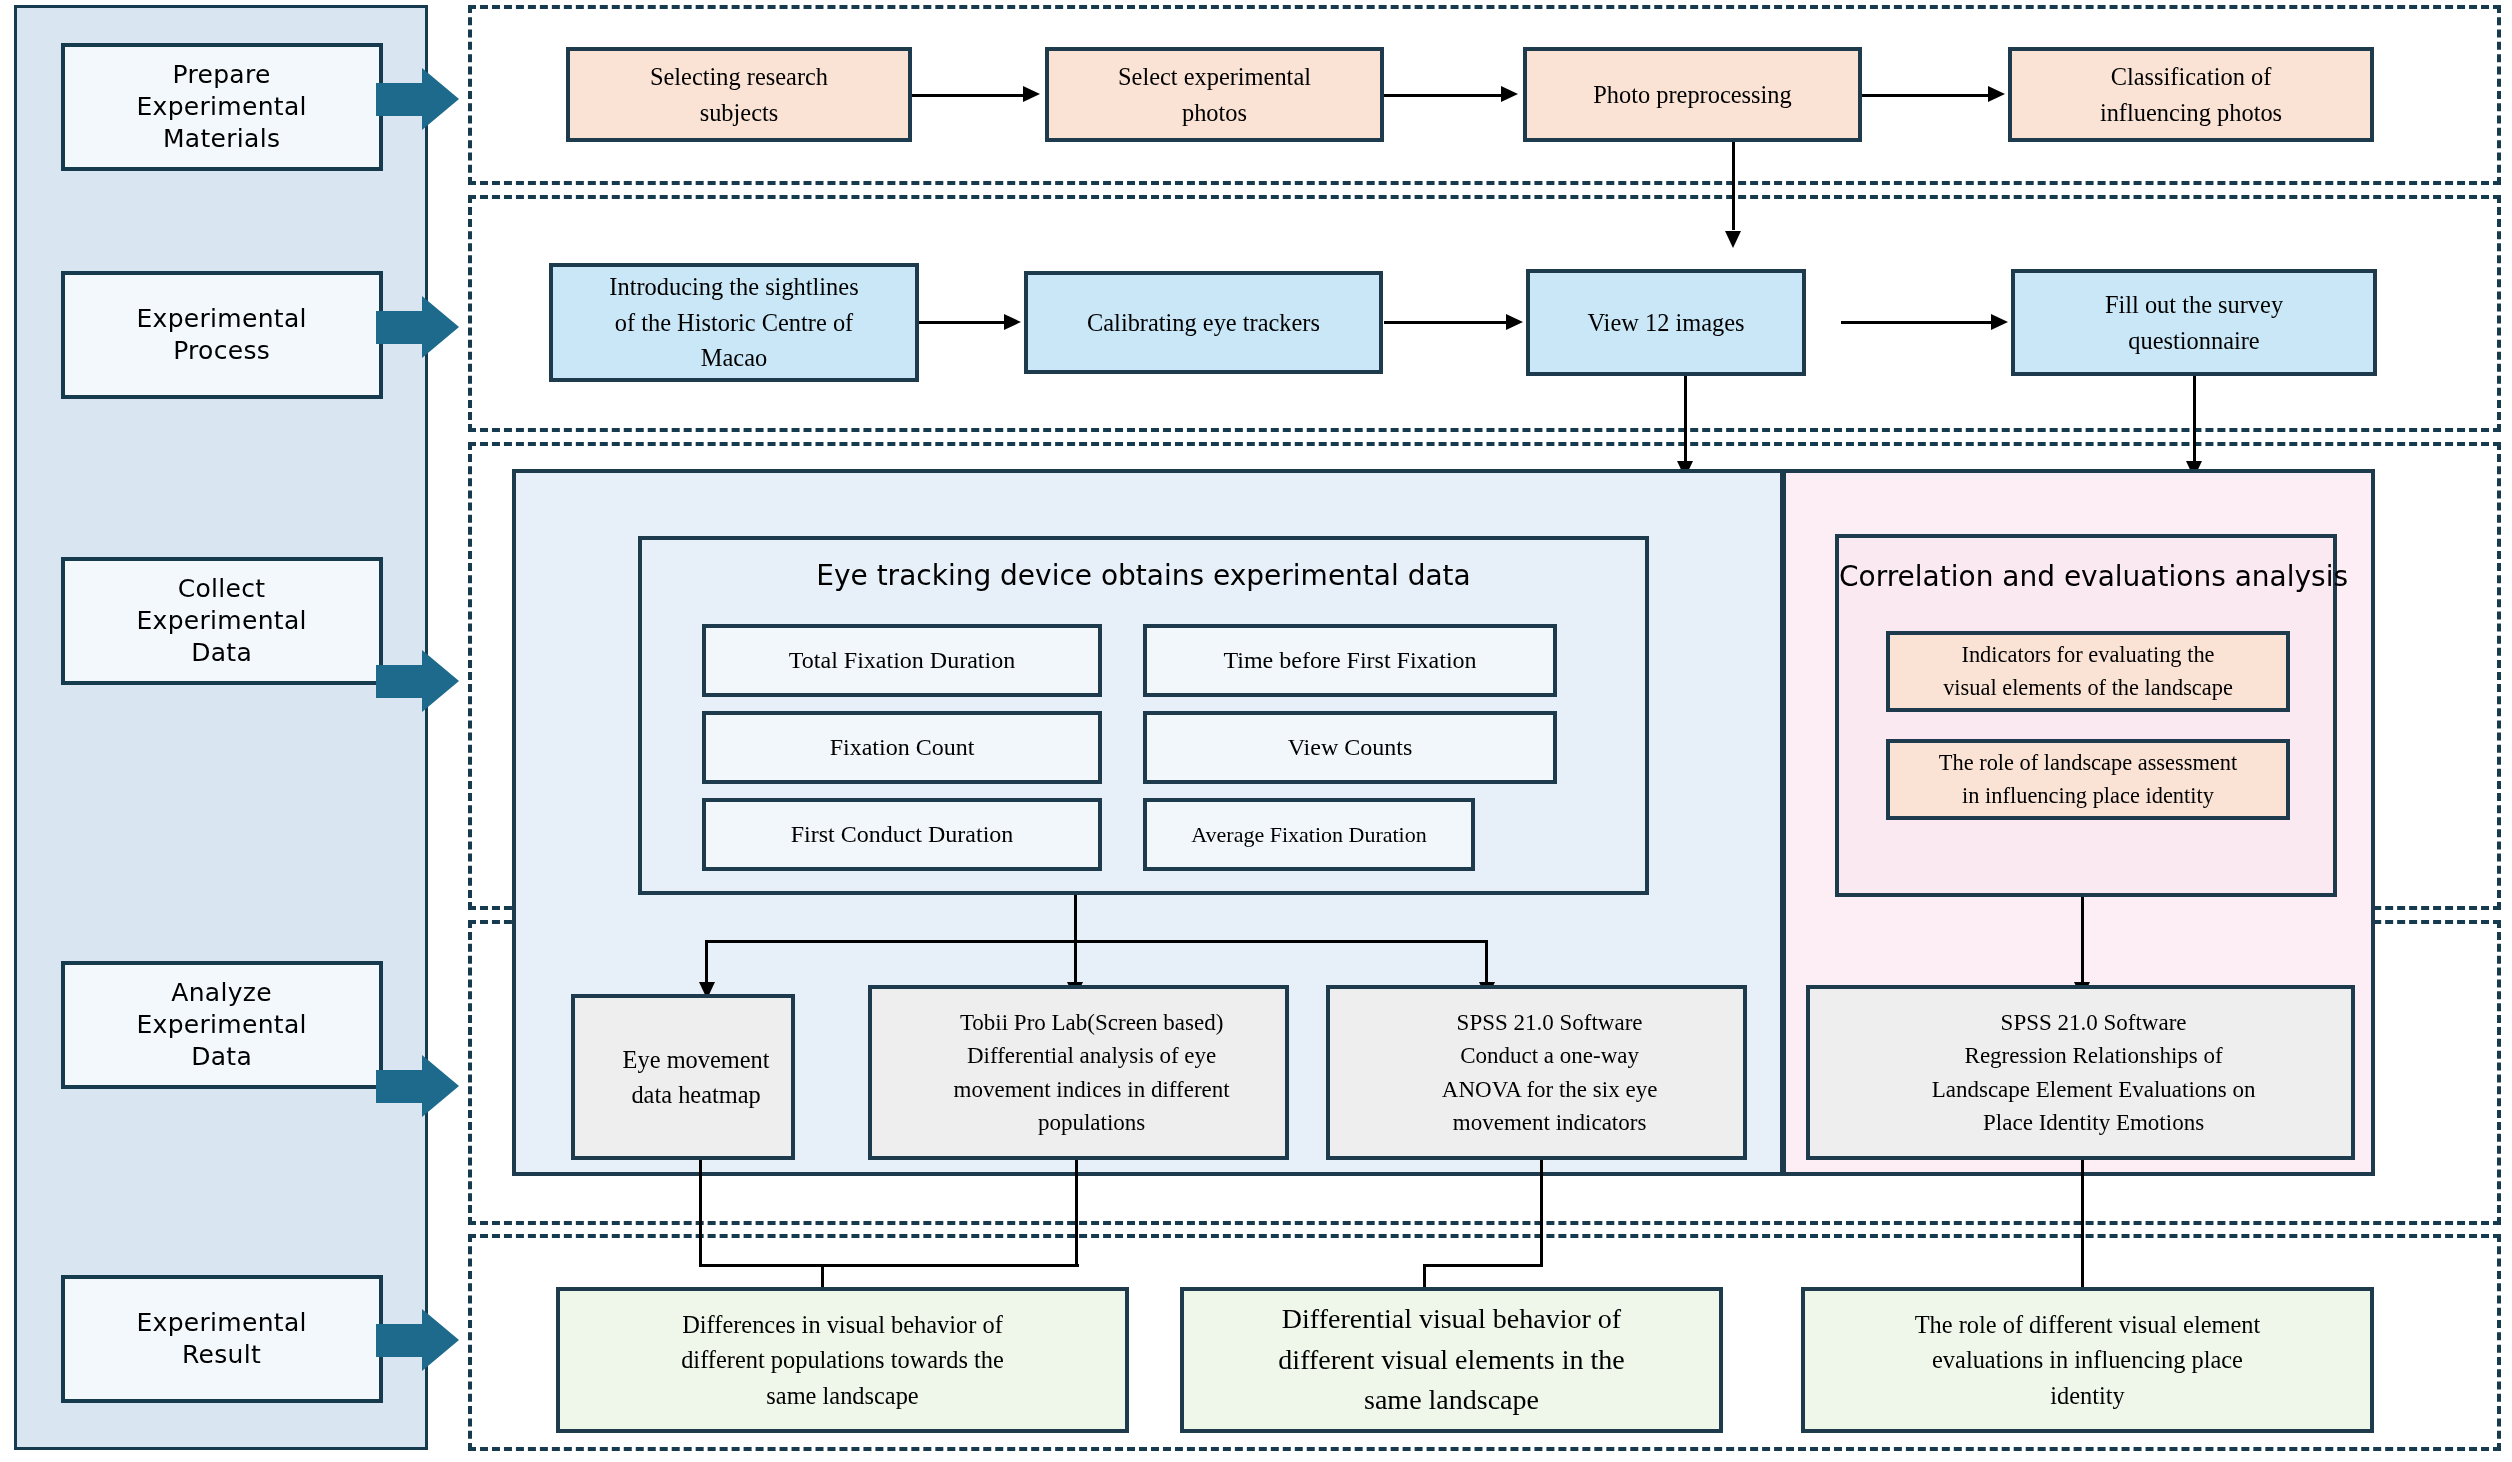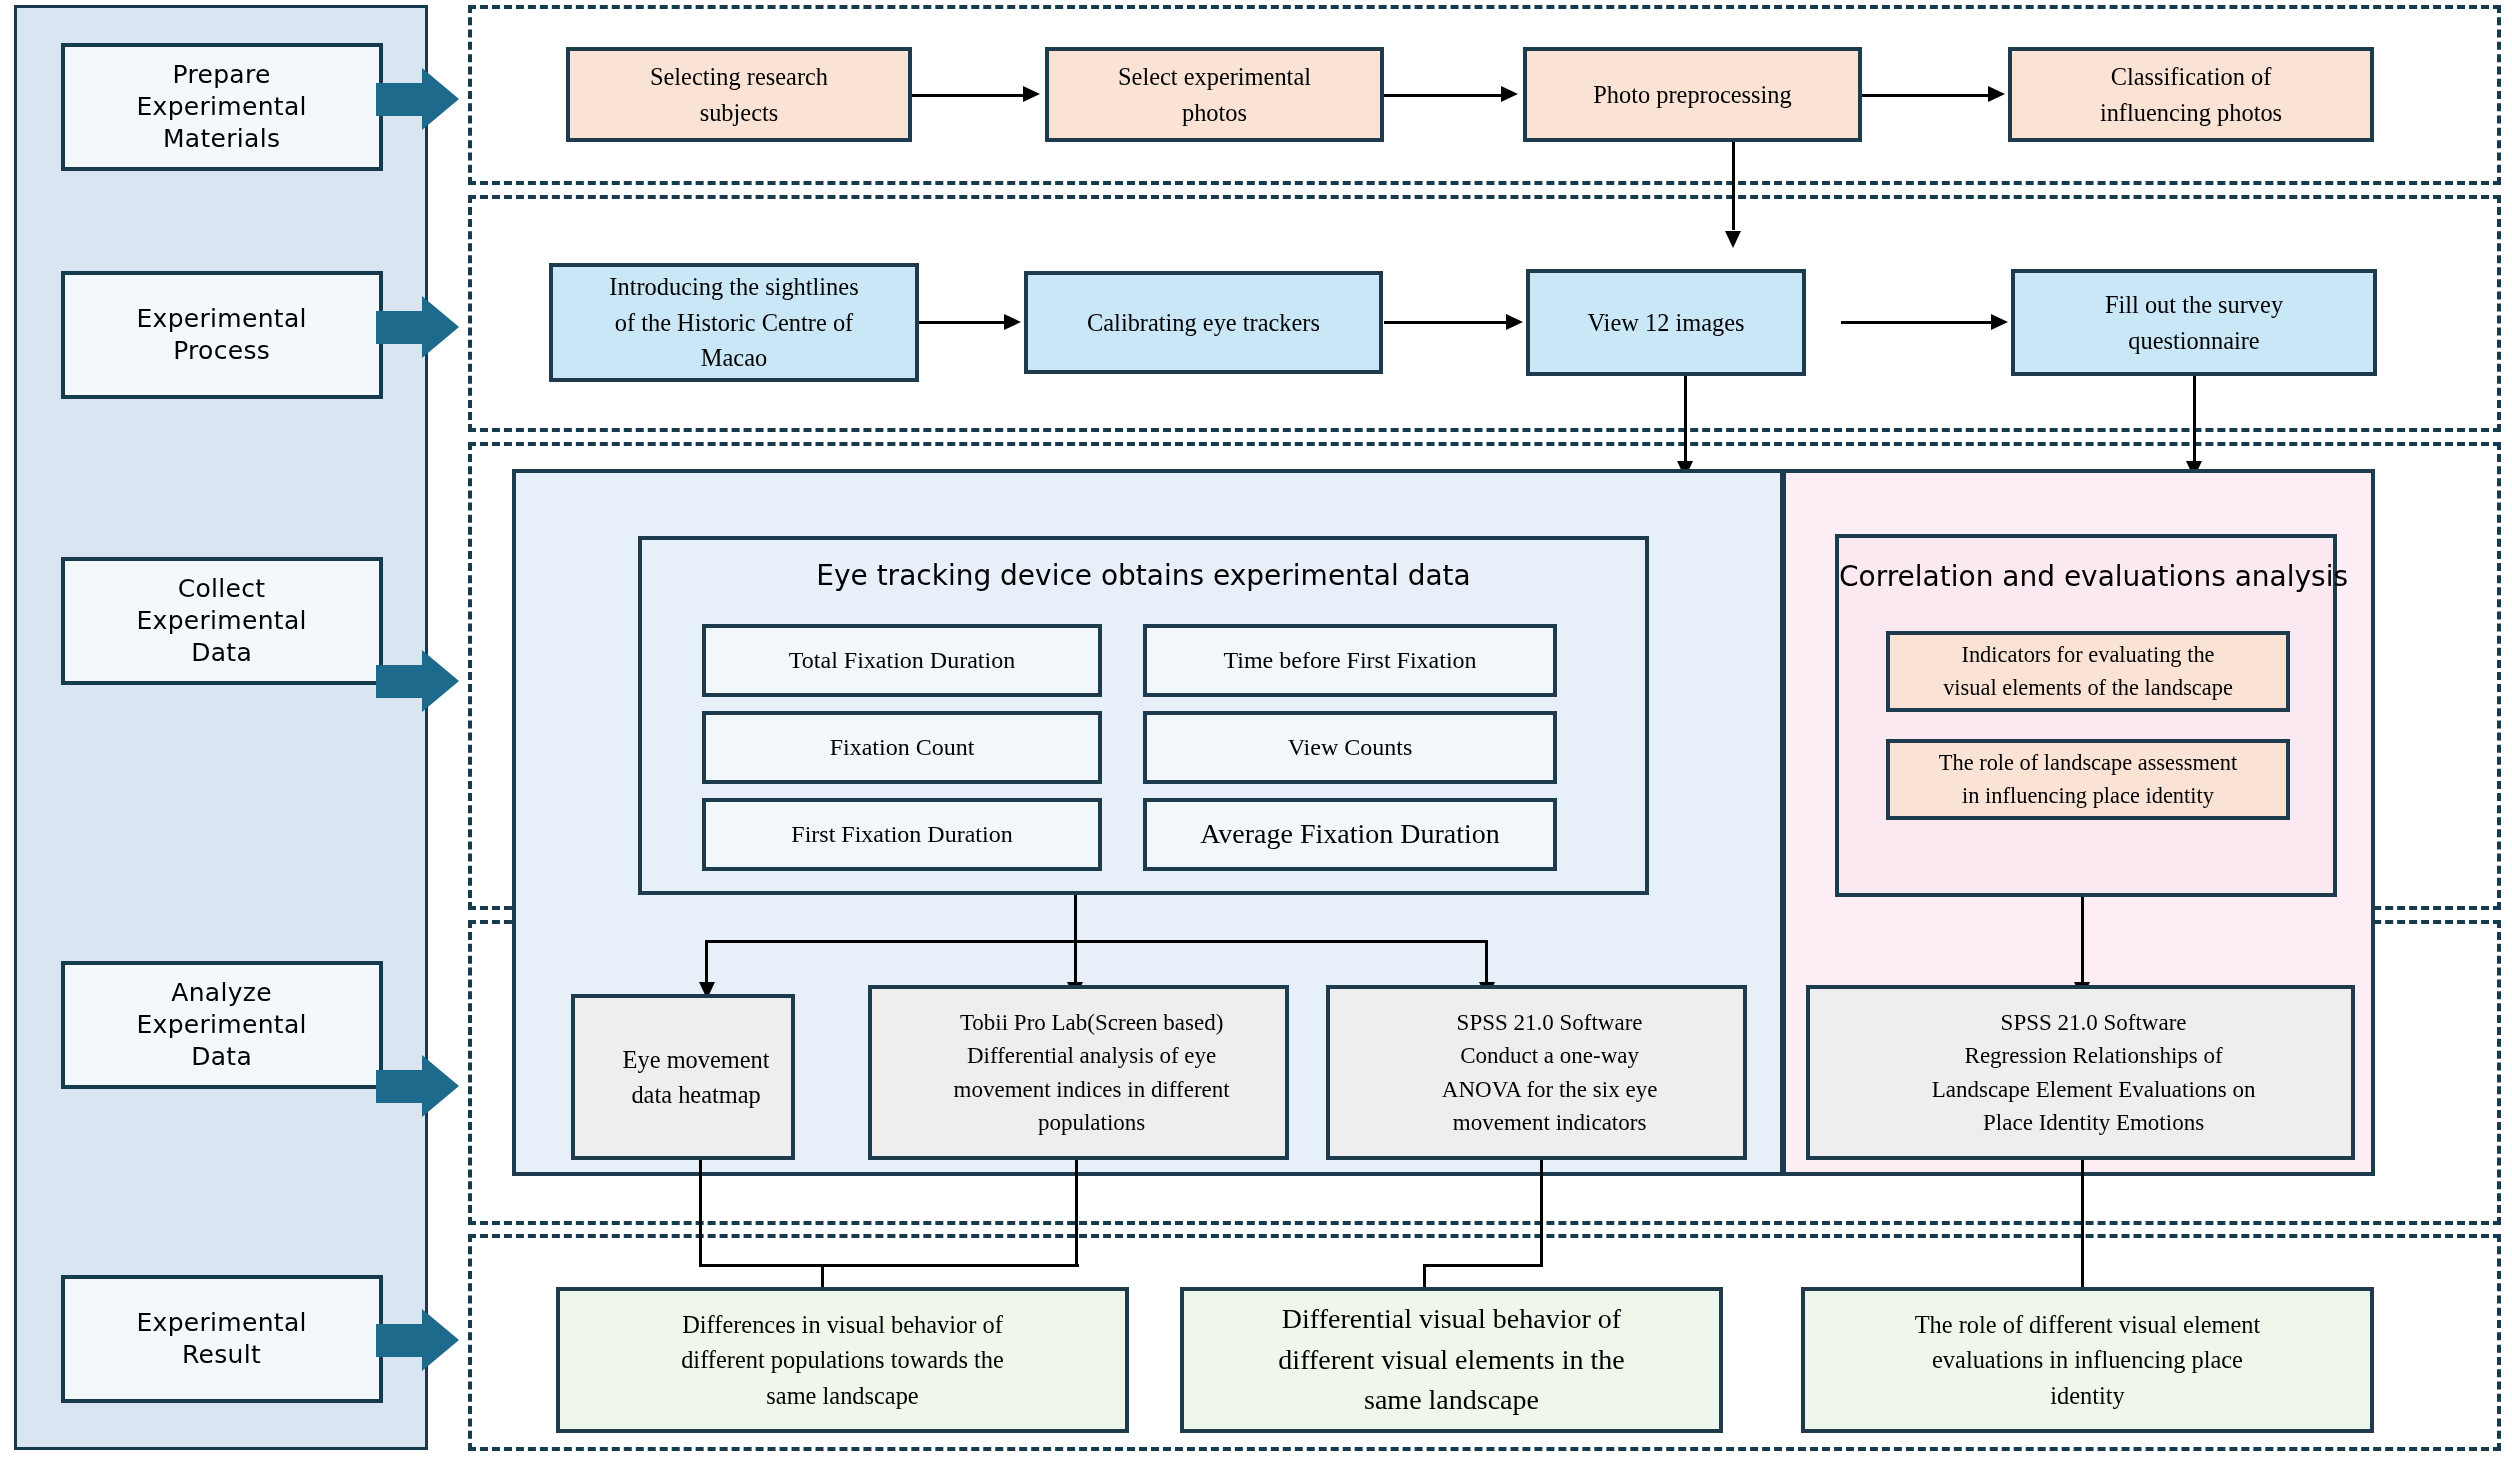--- a/index.html
+++ b/index.html
@@ -191,23 +191,23 @@
   <div class="node n-white" style="left:1143px;top:624px;width:414px;height:73px;font-size:24px;">
       <span>Time before First Fixation</span>
     </div>
   <div class="node n-white" style="left:702px;top:711px;width:400px;height:73px;font-size:24px;">
       <span>Fixation Count</span>
     </div>
   <div class="node n-white" style="left:1143px;top:711px;width:414px;height:73px;font-size:24px;">
       <span>View Counts</span>
     </div>
   <div class="node n-white" style="left:702px;top:798px;width:400px;height:73px;font-size:24px;">
-      <span>First Fixation Duration</span>
-    </div>
-  <div class="node n-white" style="left:1143px;top:798px;width:414px;height:73px;font-size:28px;">
+      <span>First Conduct Duration</span>
+    </div>
+  <div class="node n-white" style="left:1143px;top:798px;width:332px;height:73px;font-size:22px;">
       <span>Average Fixation Duration</span>
     </div>
 
   <div class="inner-frame-pink" style="left:1835px;top:534px;width:502px;height:363px;">
     <div class="panel-title" style="top:22px;left:0;">Correlation and evaluations analysis</div>
   </div>
   <div class="node n-peach2" style="left:1886px;top:631px;width:404px;height:81px;font-size:22.4px;">
       <span style="white-space:pre-line">Indicators for evaluating the
 visual elements of the landscape</span>
     </div>

